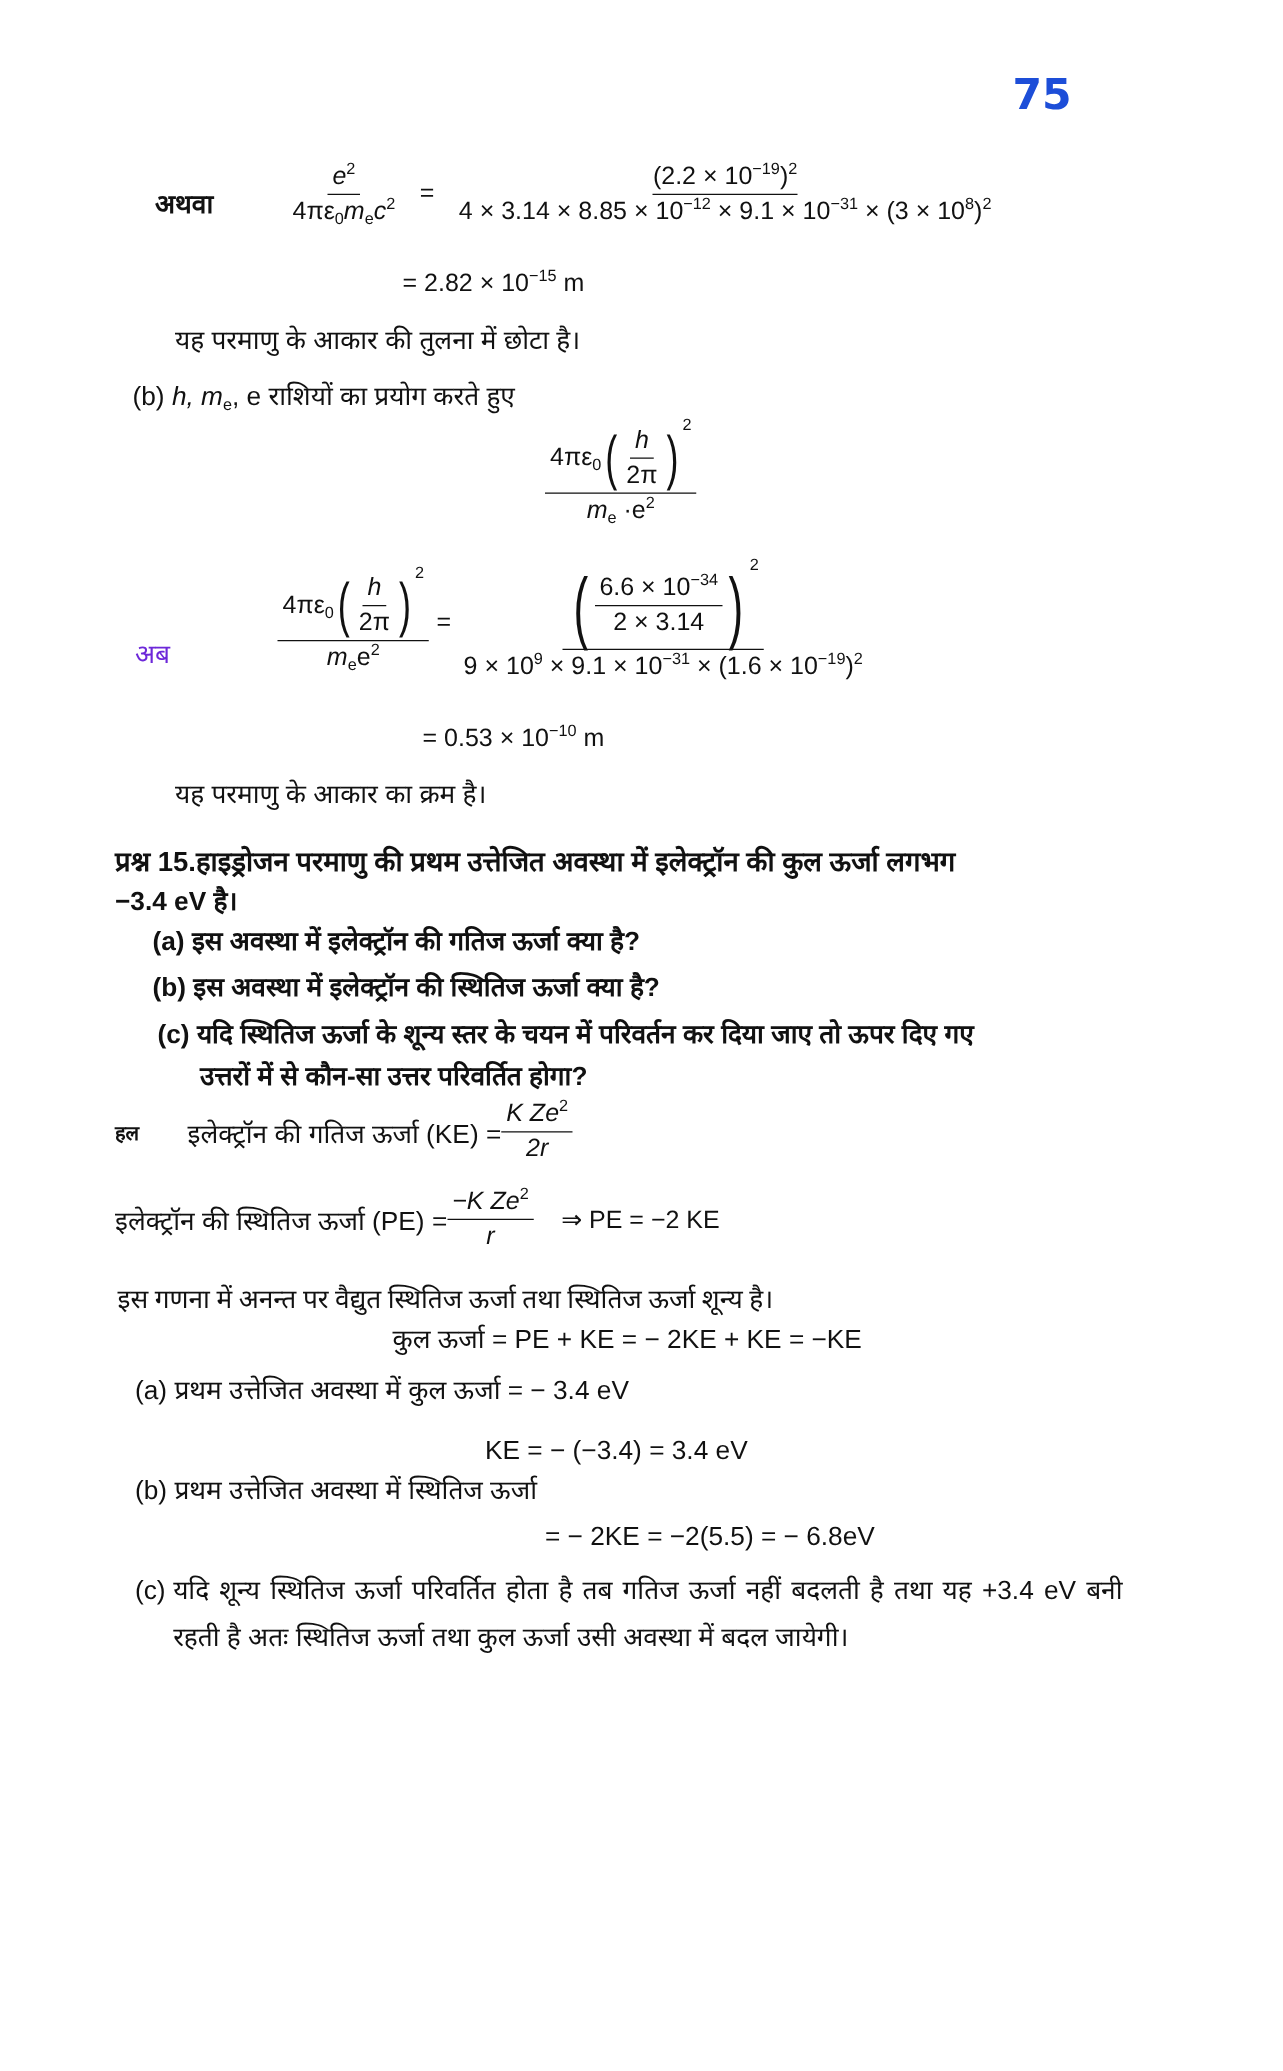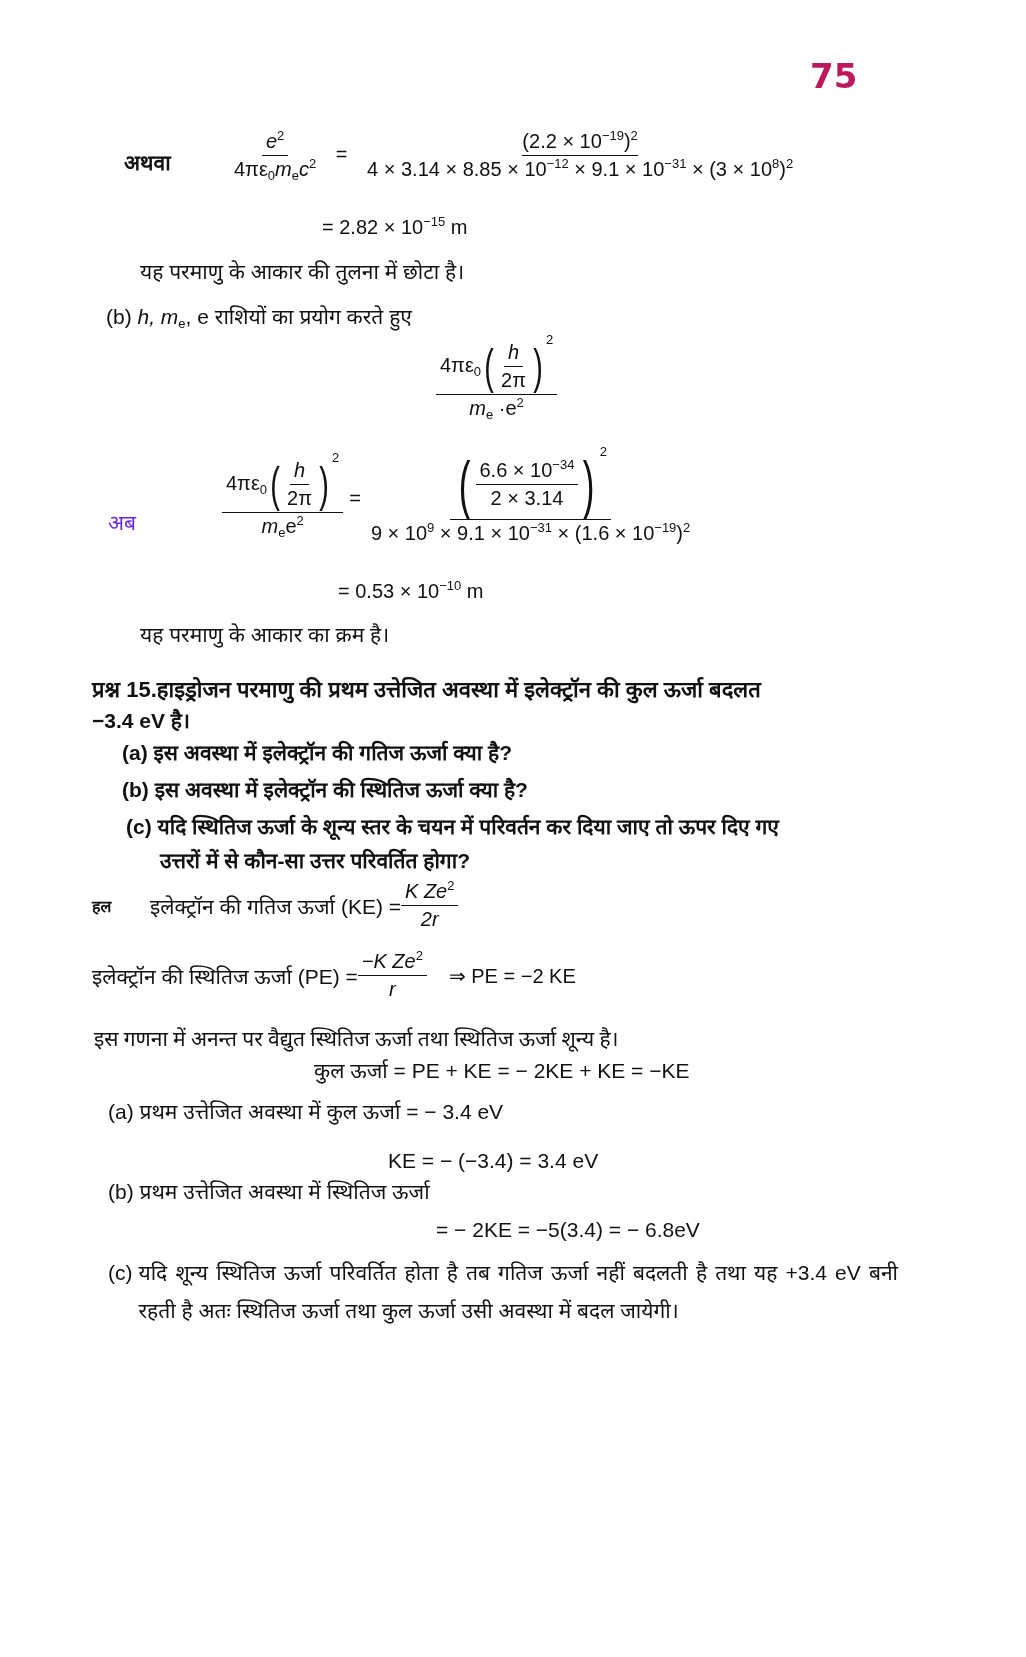--- a/index.html
+++ b/index.html
@@ -1,19 +1,19 @@
 <!DOCTYPE html>
 <html><head>
 <meta charset="utf-8">
 <style>
   html, body { margin:0; padding:0; }
   body { width:1026px; height:1657px; background:#ffffff; position:relative; overflow:hidden;
          font-family:"Liberation Sans", "DejaVu Sans", sans-serif; color:#111; }
   .abs { position:absolute; white-space:nowrap; }
-  .page-num { left:810px; top:56px; font-size:34px; font-weight:bold; color:#be185d; font-family:"DejaVu Sans", sans-serif; }
+  .page-num { left:810px; top:56px; font-size:34px; font-weight:bold; color:#1d4ed8; font-family:"DejaVu Sans", sans-serif; }
   .hi { font-size:21px; }
   .bold { font-weight:bold; }
   .m { font-family:"Liberation Sans", sans-serif; font-size:20px; }
   .frac { display:inline-flex; flex-direction:column; align-items:center; vertical-align:middle; }
   .frac .num { padding:0 4px 2px 4px; border-bottom:1.6px solid #111; text-align:center; }
   .frac .den { padding:2px 4px 0 4px; text-align:center; }
   sup { font-size:13px; vertical-align:8px; line-height:0; }
   sub { font-size:13px; vertical-align:-4px; line-height:0; }
   i { font-style:italic; }
   .paren { display:inline-block; font-size:48px; font-weight:100; transform:scaleX(0.6); vertical-align:middle; line-height:1; }
@@ -66,21 +66,21 @@
     <span class="num"><span class="bigparen">(</span><span class="frac">
           <span class="num"><span>6.6 × 10</span><sup>−34</sup></span>
           <span class="den">2 × 3.14</span>
         </span><span class="bigparen">)</span><sup style="vertical-align:34px;">2</sup></span>
     <span class="den"><span>9 × 10</span><sup>9</sup><span> × 9.1 × 10</span><sup>−31</sup><span> × (1.6 × 10</span><sup>−19</sup><span>)</span><sup>2</sup></span>
   </span>
 </div>
 <div class="abs m" style="left:338px;top:580px;"><span>= 0.53 × 10</span><sup>−10</sup><span> m</span></div>
 <div class="abs hi" style="left:140px;top:620px;text-align:center;">यह परमाणु के आकार का क्रम है।</div>
 
-<div class="abs hi bold" style="left:92px;top:673px;font-size:22px;"><span>प्रश्न 15.</span><span>हाइड्रोजन परमाणु की प्रथम उत्तेजित अवस्था में इलेक्ट्रॉन की कुल ऊर्जा बदलत</span></div>
+<div class="abs hi bold" style="left:92px;top:673px;font-size:22px;"><span>प्रश्न 15.</span><span>हाइड्रोजन परमाणु की प्रथम उत्तेजित अवस्था में इलेक्ट्रॉन की कुल ऊर्जा लगभग</span></div>
 <div class="abs hi bold" style="left:92px;top:706px;">−3.4 eV है।</div>
 <div class="abs hi bold" style="left:122px;top:738px;"><span>(a)</span> <span>इस अवस्था में इलेक्ट्रॉन की गतिज ऊर्जा क्या है?</span></div>
 <div class="abs hi bold" style="left:122px;top:775px;"><span>(b)</span> <span>इस अवस्था में इलेक्ट्रॉन की स्थितिज ऊर्जा क्या है?</span></div>
 <div class="abs hi bold" style="left:126px;top:812px;"><span>(c)</span> <span>यदि स्थितिज ऊर्जा के शून्य स्तर के चयन में परिवर्तन कर दिया जाए तो ऊपर दिए गए</span></div>
 <div class="abs hi bold" style="left:160px;top:846px;">उत्तरों में से कौन-सा उत्तर परिवर्तित होगा?</div>
 
 <div class="abs hi bold" style="left:92px;top:895px;font-size:16px;">हल</div>
 <div class="abs hi" style="left:150px;top:880px;display:flex;align-items:center;">
   <span>इलेक्ट्रॉन की गतिज ऊर्जा (KE) =</span>
   <span class="frac m">
@@ -94,17 +94,17 @@
       <span class="num"><i>−K Ze</i><sup>2</sup></span>
       <span class="den"><i>r</i></span>
     </span>
   <span class="m" style="margin-left:22px;">⇒   PE = −2 KE</span>
 </div>
 <div class="abs hi" style="left:94px;top:1024px;font-family:Liberation Serif, serif;">इस गणना में अनन्त पर वैद्युत स्थितिज ऊर्जा तथा स्थितिज ऊर्जा शून्य है।</div>
 <div class="abs hi" style="left:314px;top:1056px;">कुल ऊर्जा = PE + KE = − 2KE + KE = −KE</div>
 <div class="abs hi" style="left:108px;top:1097px;">(a) प्रथम उत्तेजित अवस्था में कुल ऊर्जा = − 3.4 eV</div>
 <div class="abs hi" style="left:388px;top:1137px;margin-top:12px;">KE = − (−3.4) = 3.4 eV</div>
 <div class="abs hi" style="left:108px;top:1177px;">(b) प्रथम उत्तेजित अवस्था में स्थितिज ऊर्जा</div>
-<div class="abs hi" style="left:436px;top:1218px;">= − 2KE = −5(3.4) = − 6.8eV</div>
+<div class="abs hi" style="left:436px;top:1218px;">= − 2KE = −2(5.5) = − 6.8eV</div>
 <div class="abs para" style="left:108px;top:1254px;width:790px;white-space:normal;display:flex;">
   <span style="flex:none;margin-right:6px;">(c)</span>
   <span>यदि शून्य स्थितिज ऊर्जा परिवर्तित होता है तब गतिज ऊर्जा नहीं बदलती है तथा यह +3.4 eV बनी रहती है अतः स्थितिज ऊर्जा तथा कुल ऊर्जा उसी अवस्था में बदल जायेगी।</span>
 </div>
 
 </body></html>

